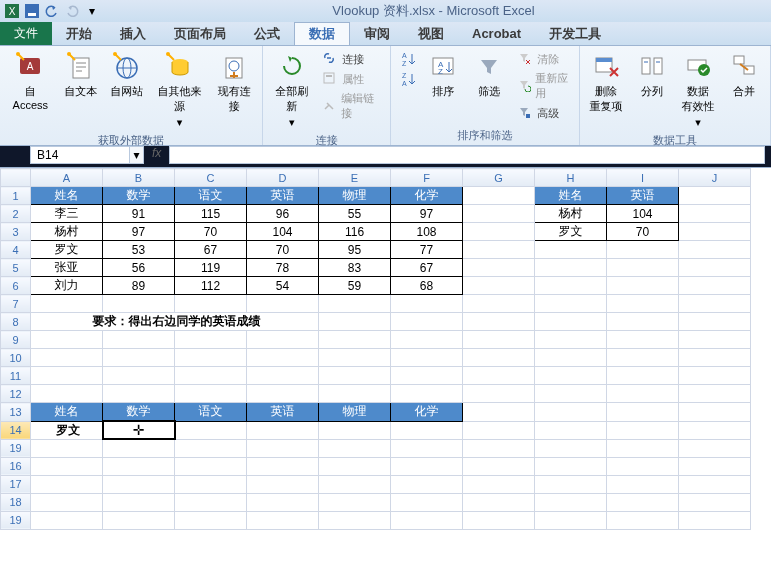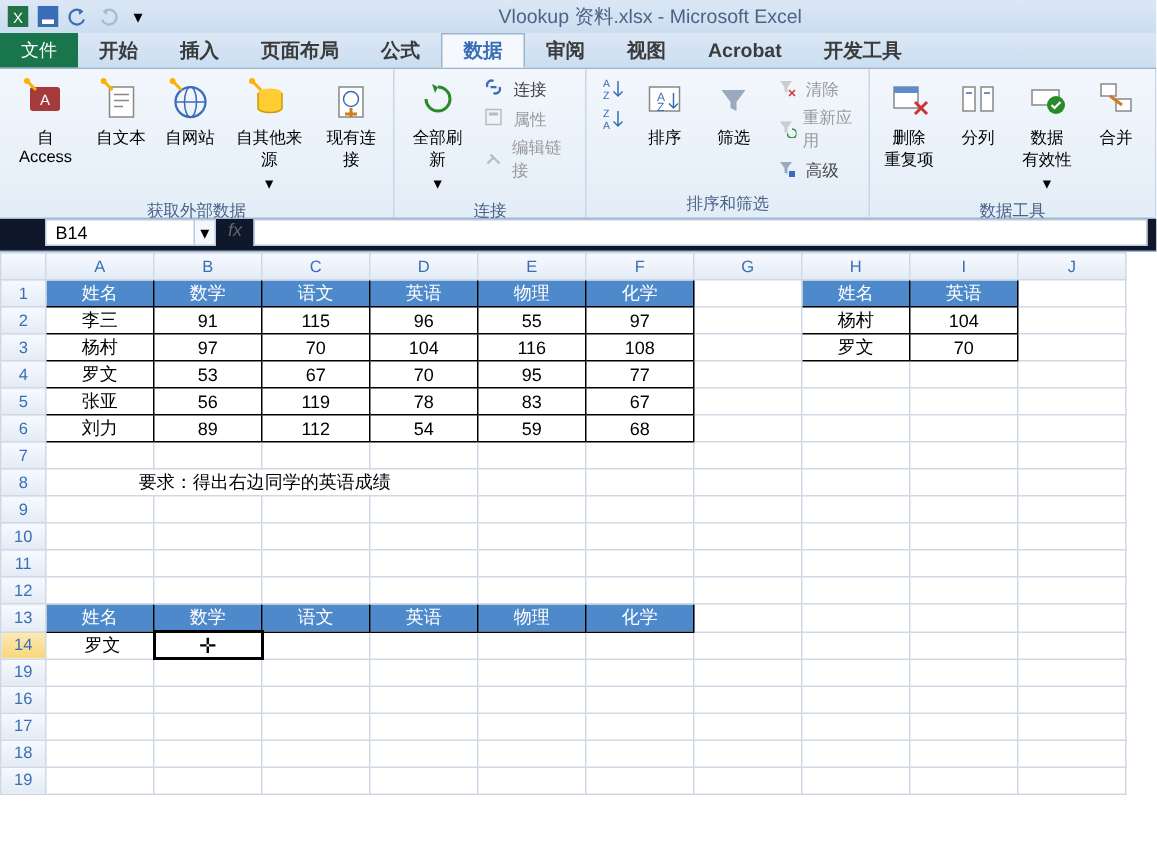--- a/index.html
+++ b/index.html
@@ -29,21 +29,21 @@
 table.sheet { border-collapse: collapse; table-layout: fixed; }
 table.sheet th, table.sheet td { border: 1px solid #d0d7e5; font-size: 12px; text-align: center; height: 18px; padding: 0; background: #fff; }
 table.sheet th { background: linear-gradient(#f7faff,#e3ebf5); color: #3b6fb5; font-weight: normal; font-size: 11px; }
 .corner { width: 30px; }
 .rowhdr { width: 30px; background: linear-gradient(#f7faff,#e3ebf5) !important; }
 .col-w { width: 72px; }
 .hdrcell { background: #4e8acb !important; color: #ffffff; font-weight: normal; border: 1px solid #000 !important; margin-left: 20px; }
 .datacell { border: 1px solid #000 !important; }
 .sel { border: 2px solid #000 !important; background: #fff; position: relative; }
 .cross { position: absolute; left: 50%; top: 50%; transform: translate(-50%,-50%); font-size: 14px; line-height: 1; }
-.text-left { text-align: center; padding-left: 4px !important; }
+.text-left { text-align: center; padding-left: 4px !important; font-weight: bold; }
 svg { display: block; }
 </style>
 </head>
 <body>
 
 <div class="titlebar">
   <div class="qat">
     <span class="qat-icon">
         <svg width="14" height="14">
           <rect width="14" height="14" fill="#217346"></rect>

